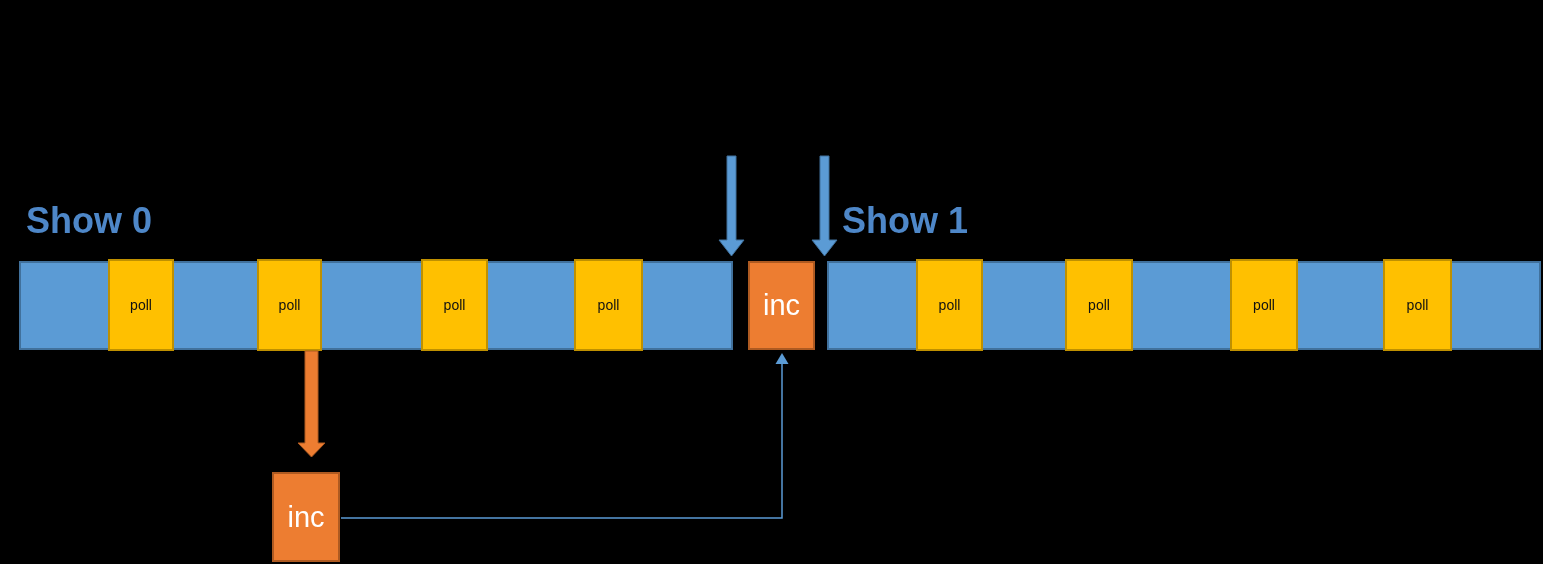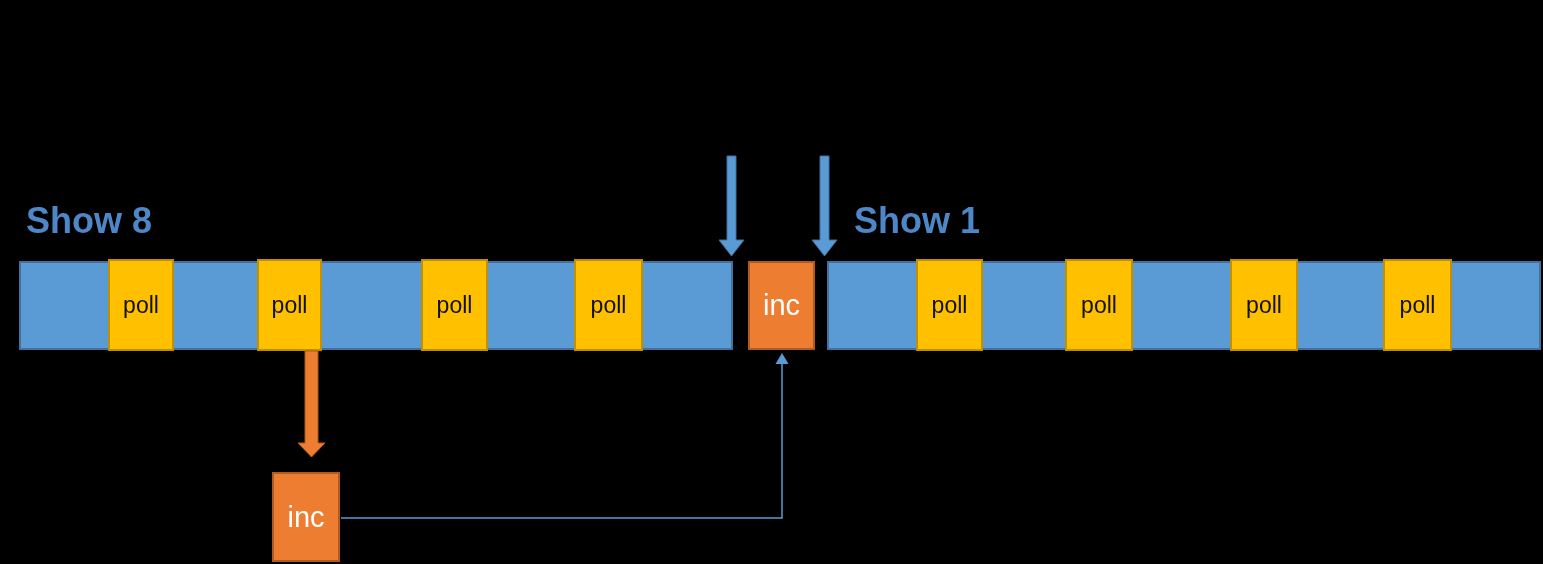--- a/index.html
+++ b/index.html
@@ -13,35 +13,35 @@
   .show-label{
     position:absolute;
     top:201px;
     font-size:36px;
     font-weight:bold;
     line-height:40px;
     color:var(--label-blue,#4E87C8);
     white-space:nowrap;
   }
   #show0-label{left:26px;}
-  #show1-label{left:842px;margin-left:12px;}
+  #show1-label{left:842px;}
   .bar-segment{
     position:absolute;
     box-sizing:border-box;
     background:var(--bar-blue,#5B9BD5);
     border:2px solid var(--bar-blue-border,#41719C);
   }
   .poll-block{
     position:absolute;
     box-sizing:border-box;
     background:var(--poll-yellow,#FFC000);
     border:2px solid var(--poll-yellow-border,#BF9000);
     display:flex;align-items:center;justify-content:center;
     color:var(--poll-text,#111);
-    font-size:23px;
+    font-size:14px;
   }
   .inc-block{
     position:absolute;
     box-sizing:border-box;
     background:var(--inc-orange,#ED7D31);
     border:2px solid var(--inc-orange-border,#AE5A21);
     display:flex;align-items:center;justify-content:center;
     color:var(--inc-text,#fff);
     font-size:29px;
   }
@@ -51,21 +51,21 @@
   }
   .arrow-blue{fill:var(--arrow-blue,#5B9BD5);stroke:var(--bar-blue-border,#41719C);stroke-width:1;}
   .arrow-orange{fill:var(--arrow-orange,#ED7D31);stroke:var(--inc-orange-border,#AE5A21);stroke-width:1;}
   .connector-line{fill:none;stroke:var(--connector-blue,#5B9BD5);stroke-width:1.5;}
   .connector-head{fill:var(--connector-blue,#5B9BD5);stroke:none;}
 </style>
 </head>
 <body>
 
 <div id="stage" style="width: 1543px; height: 564px;">
-  <div id="show0-label" class="show-label">Show 8</div>
+  <div id="show0-label" class="show-label">Show 0</div>
   <div id="show1-label" class="show-label">Show 1</div>
 
   <div id="blocks">
       <div class="bar-segment" style="left: 19px; top: 261px; width: 714px; height: 89px;"></div>
       <div class="bar-segment" style="left: 827px; top: 261px; width: 714px; height: 89px;"></div>
       <div class="poll-block" style="left: 108px; top: 259px; width: 66px; height: 92px;">poll</div>
       <div class="poll-block" style="left: 257px; top: 259px; width: 65px; height: 92px;">poll</div>
       <div class="poll-block" style="left: 421px; top: 259px; width: 67px; height: 92px;">poll</div>
       <div class="poll-block" style="left: 574px; top: 259px; width: 69px; height: 92px;">poll</div>
       <div class="poll-block" style="left: 916px; top: 259px; width: 67px; height: 92px;">poll</div>

